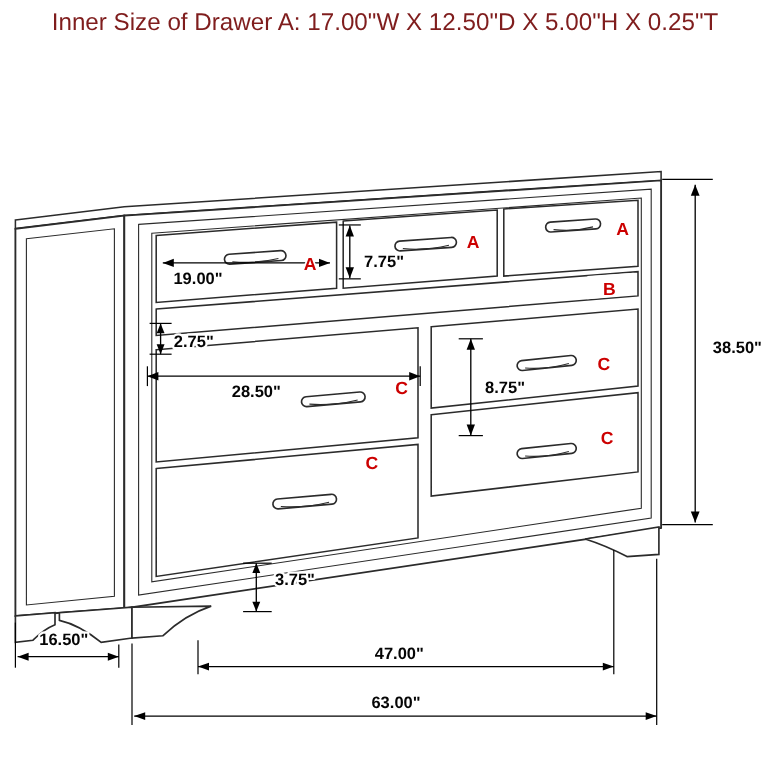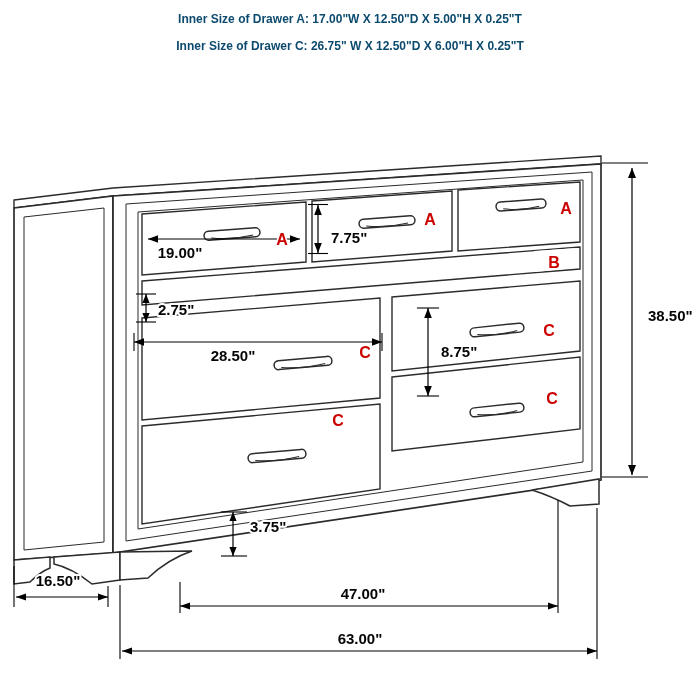--- a/index.html
+++ b/index.html
@@ -3,21 +3,21 @@
 <meta charset="utf-8">
 <style>
   html,body{margin:0;padding:0;}
   body{
     width:700px;height:700px;position:relative;overflow:hidden;
     background:var(--bg,#ffffff);
     font-family:"Liberation Sans",sans-serif;
   }
   .title{
     position:absolute;top:6px;left:0;width:700px;
-    text-align:center;font-weight:700;font-size:12px;line-height:27px;color:#0c4a6e;
+    text-align:center;font-weight:400;font-size:22px;line-height:27px;color:#7f1d1d;
   }
   svg{position:absolute;top:0;left:0;}
   .thin{fill:none;stroke:var(--line-color,#2b2b2b);stroke-width:1;}
   .face{fill:#ffffff;stroke:var(--line-color,#2b2b2b);stroke-width:1.7;}
   .band{fill:#ffffff;stroke:var(--line-color,#2b2b2b);stroke-width:1.4;}
   .drawer{fill:#ffffff;stroke:var(--line-color,#2b2b2b);stroke-width:1.4;}
   .foot{fill:#ffffff;stroke:var(--line-color,#2b2b2b);stroke-width:1.5;}
   .handle-bar{fill:#ffffff;stroke:var(--line-color,#2b2b2b);stroke-width:1.5;}
   .handle-line{fill:none;stroke:var(--line-color,#2b2b2b);stroke-width:1;}
   .dimline{stroke:#000;stroke-width:1.2;fill:none;}
@@ -30,21 +30,20 @@
   .red-label{
     font-family:"Liberation Sans",sans-serif;font-size:16px;font-weight:700;
     paint-order:stroke;stroke:#ffffff;stroke-width:3px;stroke-linejoin:round;
   }
 </style>
 </head>
 <body>
 
 <div class="title">
   <div>Inner Size of Drawer A: 17.00"W X 12.50"D X 5.00"H X 0.25"T</div>
-  <div>Inner Size of Drawer C: 26.75" W X 12.50"D X 6.00"H X 0.25"T</div>
 </div>
 
 <svg width="700" height="700" viewBox="0 0 700 700">
   <defs>
     <pattern id="stipple" width="8" height="8" patternUnits="userSpaceOnUse">
       <circle cx="1.5" cy="2" r="0.9" fill="#222"></circle>
       <circle cx="5" cy="5.5" r="1.1" fill="#222"></circle>
       <circle cx="6.5" cy="1.5" r="0.7" fill="#222"></circle>
       <circle cx="3" cy="6.8" r="0.7" fill="#222"></circle>
     </pattern>

